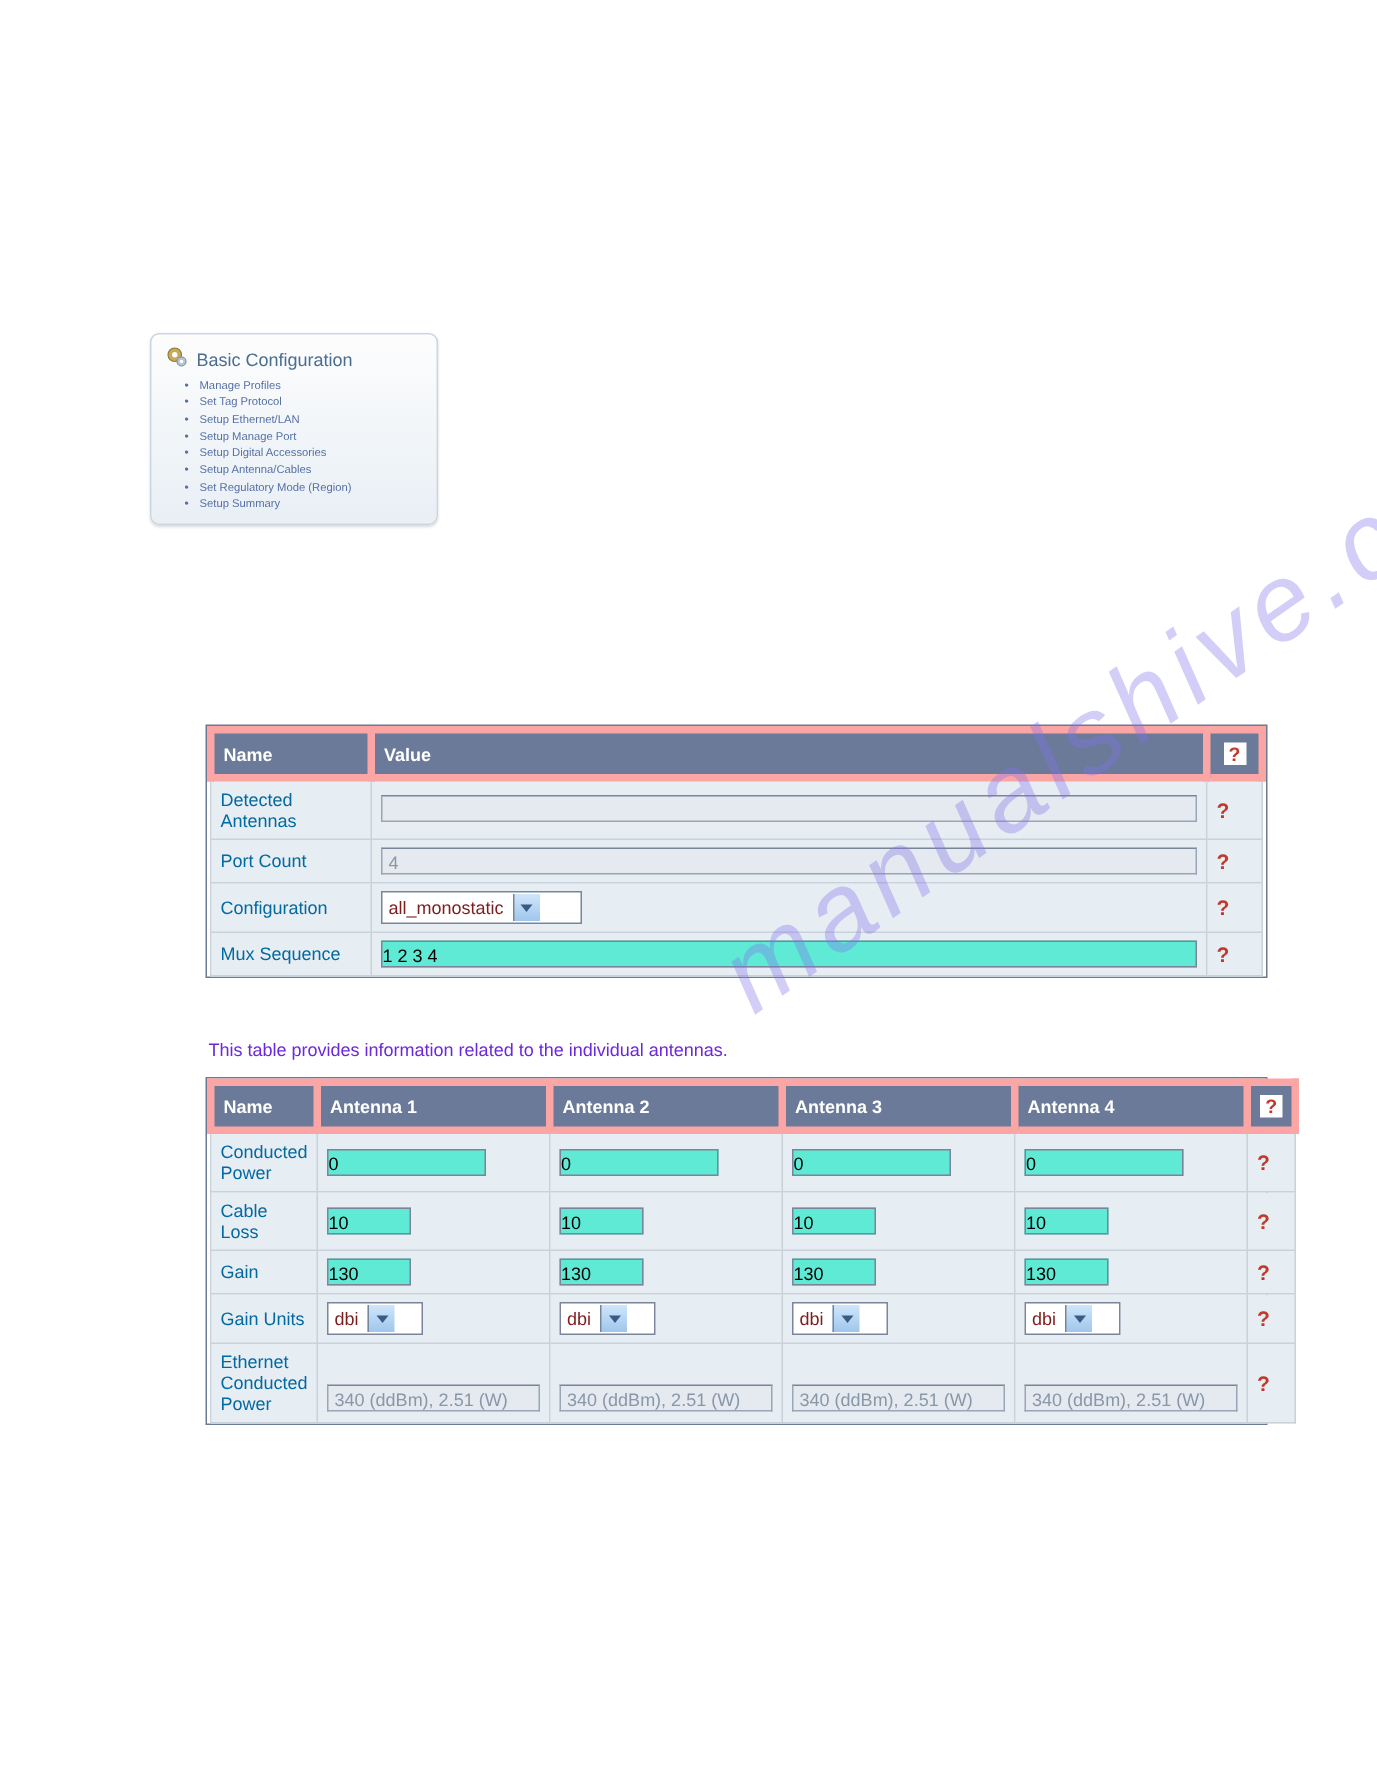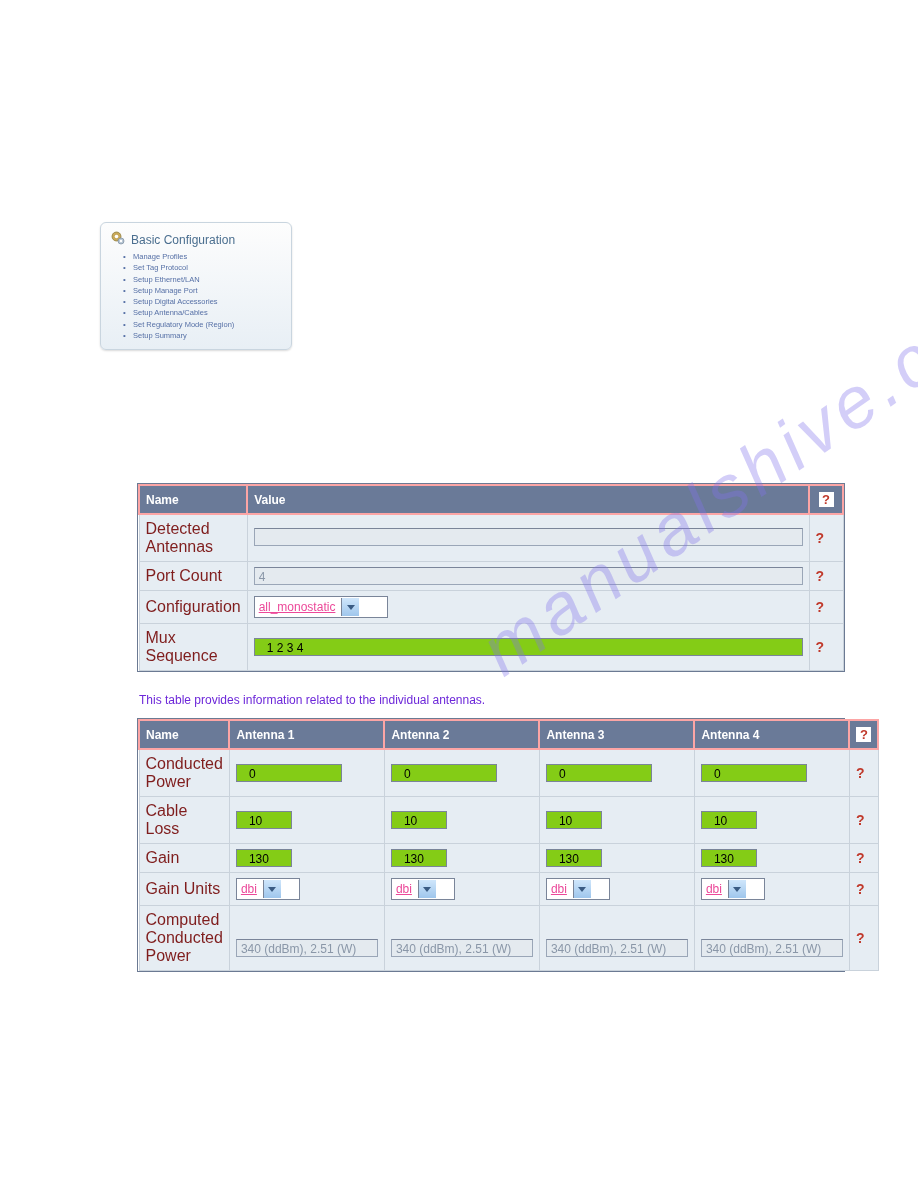--- a/index.html
+++ b/index.html
@@ -86,34 +86,34 @@
       border: 1px solid #c9d2db;
       padding: 5px 6px;
       vertical-align: middle;
       text-align: left;
     }
 
     tr.header-row td {
       background: #6a7a98;
       color: #fff;
       font-weight: bold;
-      border: 2px solid #fca5a5;
+      border: 5px solid #fca5a5;
       padding: 6px;
     }
     tr.header-row td.qcell {
       background: #6a7a98;
       text-align: center;
       color: #fff;
     }
 
     .label-cell {
       background: #e6edf3;
-      color: #7f1d1d;
+      color: #0369a1;
       width: 90px;
-      font-size: 16px;
+      font-size: 12px;
     }
     .value-cell {
       background: #e6edf3;
     }
     .qcell {
       background: #e6edf3;
       width: 20px;
       text-align: center;
     }
     .qmark {
@@ -148,43 +148,42 @@
       color: #8a97a8;
       padding: 1px 4px;
       box-sizing: border-box;
       font-size: 12px;
       line-height: 16px;
     }
     .input {
       display: inline-block;
       height: 18px;
       border: 1px solid #7a8599;
-      background: #84cc16;
-      padding: 1px 12px;
+      background: #5eead4;
+      padding: 1px 0;
       box-sizing: border-box;
       font-size: 12px;
       line-height: 16px;
     }
     .w-full { width: 100%; }
     .w-100 { width: 106px; }
     .w-50  { width: 56px; }
     .w-ro  { width: 142px; margin-top: 20px; }
 
     .select {
       display: inline-flex;
       align-items: center;
       height: 20px;
       border: 1px solid #7a8599;
       background: #fff;
       font-size: 12px;
     }
     .select .sel-text {
       padding: 0 6px 0 4px;
-      color: #ec4899;
-      text-decoration: underline;
+      color: #7f1d1d;
     }
     .select .sel-btn {
       width: 17px;
       height: 18px;
       background: linear-gradient(to bottom,#cfe6fb,#9fc6ec);
       border-left: 1px solid #7a8599;
       display: inline-flex;
       align-items: center;
       justify-content: center;
     }
@@ -361,21 +360,21 @@
       <td class="value-cell">
         <span class="select" style="width:62px">
           <span class="sel-text">dbi</span>
           <span class="sel-btn"></span>
         </span>
       </td>
       <td class="qcell"><span class="qmark">?</span></td>
     </tr>
 
     <tr>
-      <td class="label-cell">Computed Conducted Power</td>
+      <td class="label-cell">Ethernet Conducted Power</td>
       <td class="value-cell"><span class="input-ro w-ro">340 (ddBm), 2.51 (W)</span></td>
       <td class="value-cell"><span class="input-ro w-ro">340 (ddBm), 2.51 (W)</span></td>
       <td class="value-cell"><span class="input-ro w-ro">340 (ddBm), 2.51 (W)</span></td>
       <td class="value-cell"><span class="input-ro w-ro">340 (ddBm), 2.51 (W)</span></td>
       <td class="qcell"><span class="qmark">?</span></td>
     </tr>
 
   </tbody>
     </table>
 </div>

